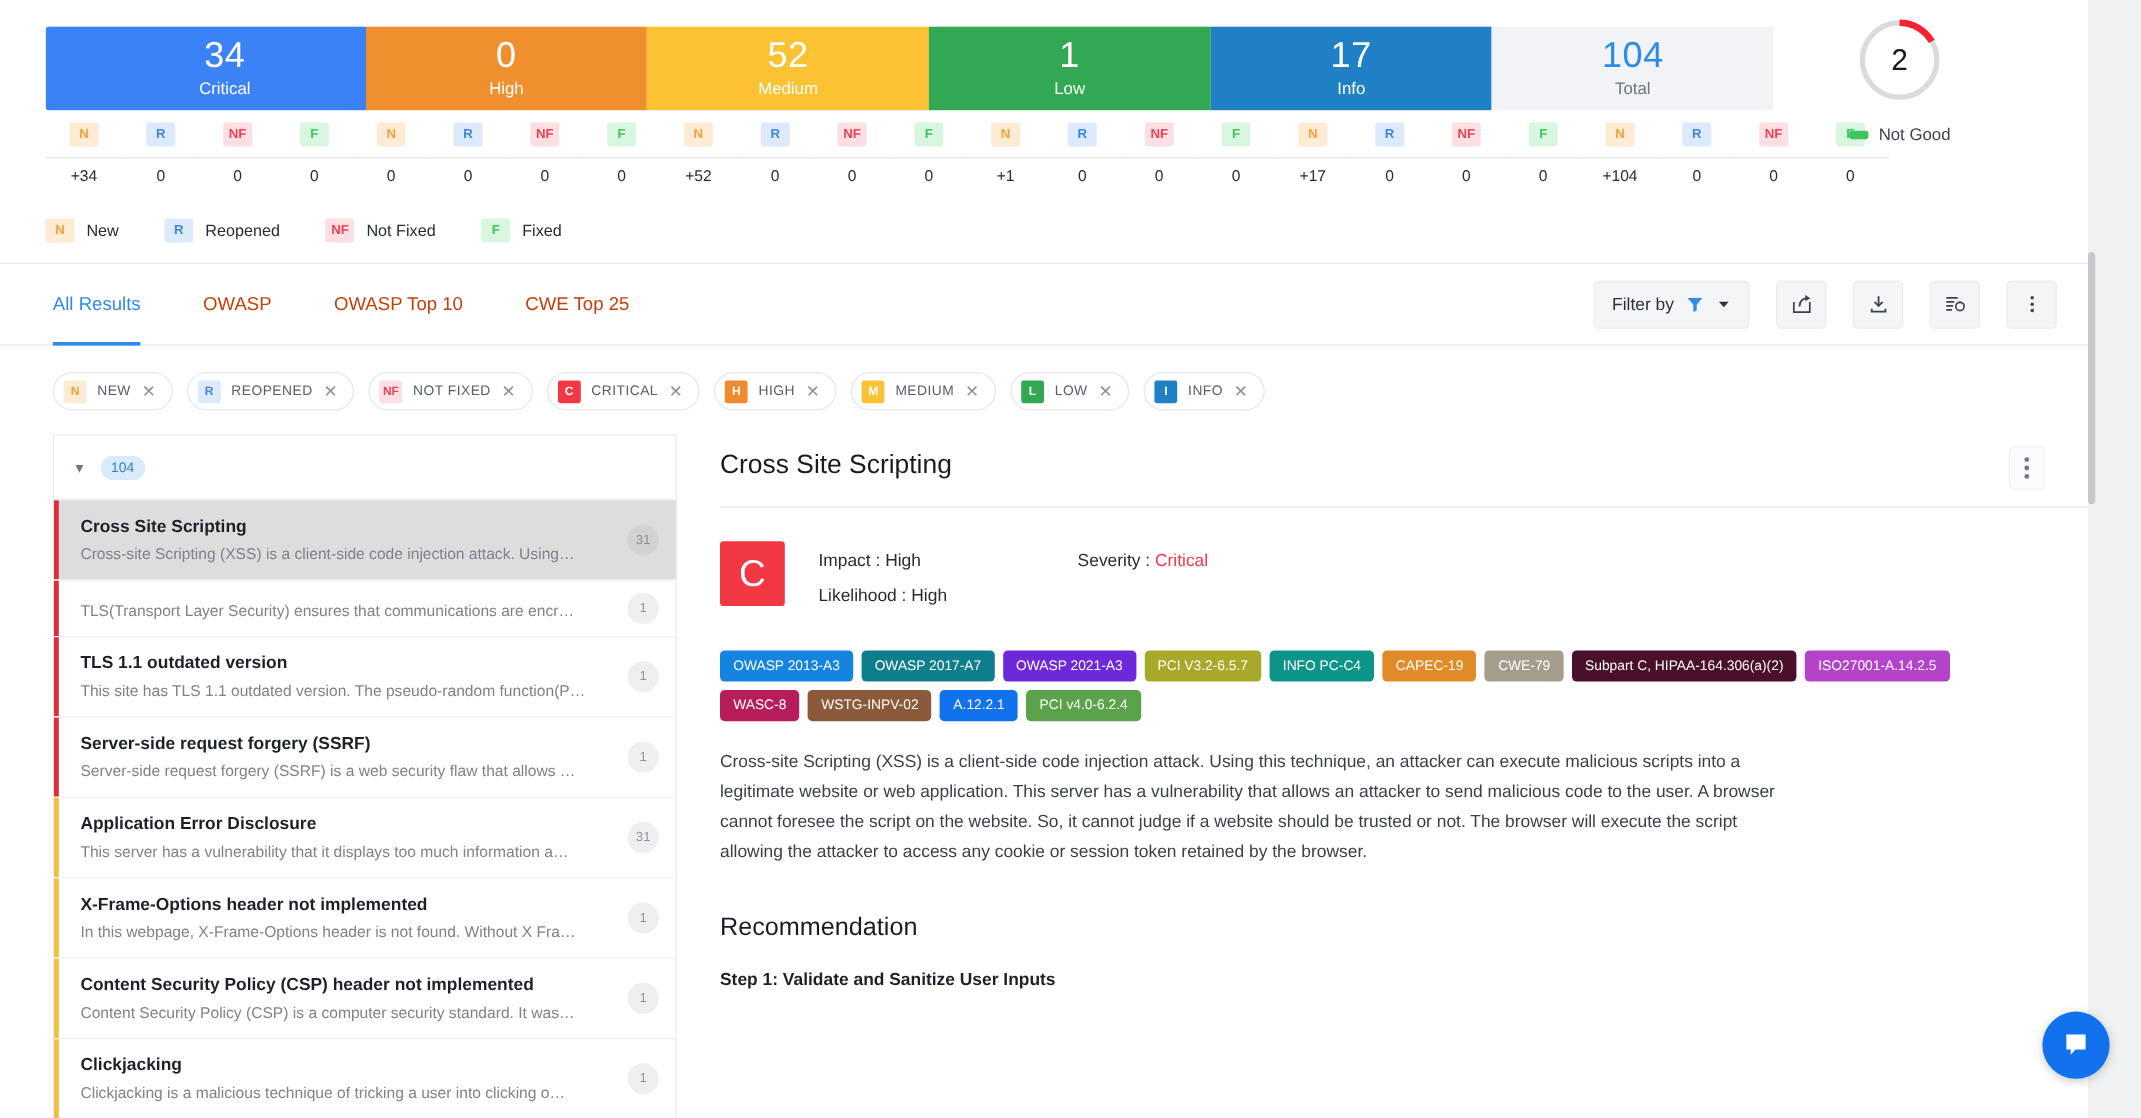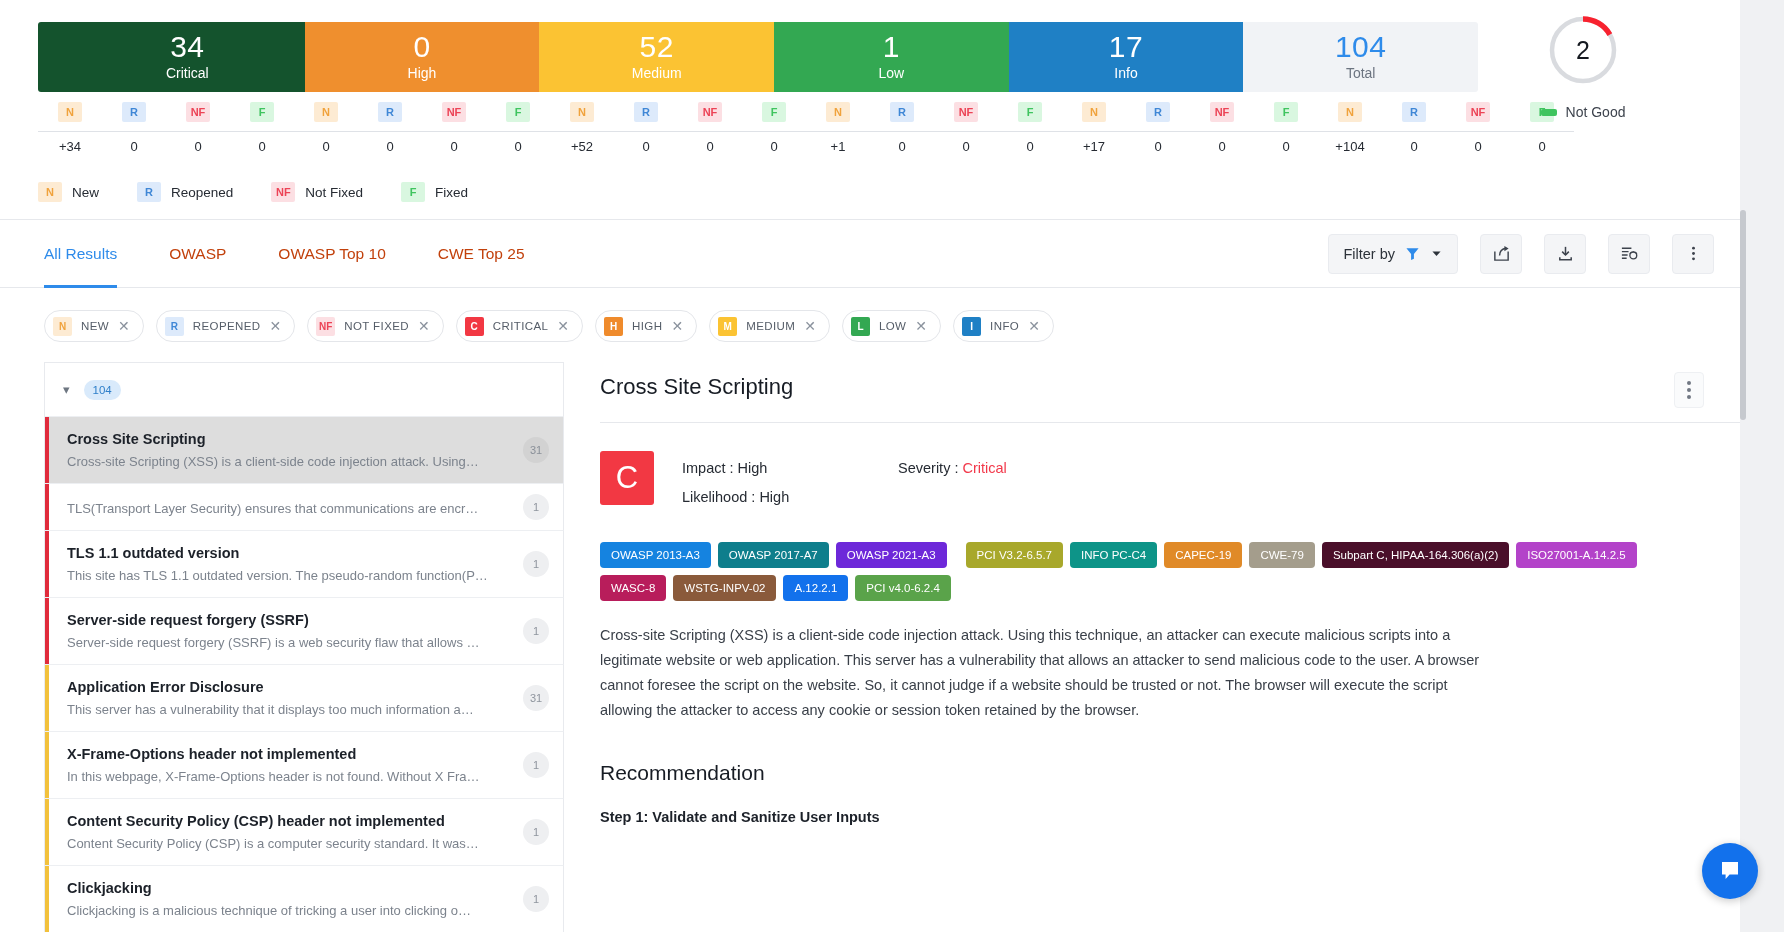--- a/index.html
+++ b/index.html
@@ -273,21 +273,21 @@
 </style>
 </head>
 <body>
 
 <div class="page">
   <div class="app">
 
     <div class="summary-panel">
 
       <div class="sev-strip" id="sev-strip">
-          <div class="sev-cell" style="background: #14532d; padding-left: 32px;">
+          <div class="sev-cell" style="background: #3b82f6; padding-left: 32px;">
             <div class="num">34</div>
             <div class="lbl">Critical</div>
           </div>
           <div class="sev-cell" style="background: rgb(239, 143, 46);">
             <div class="num">0</div>
             <div class="lbl">High</div>
           </div>
           <div class="sev-cell" style="background: rgb(251, 195, 51);">
             <div class="num">52</div>
             <div class="lbl">Medium</div>
@@ -653,21 +653,21 @@
                 <span class="sev-critical">Critical</span>
               </div>
             </div>
           </div>
         </div>
 
         <div class="tags" id="tags-row">
             <span class="tag" style="background: rgb(21, 131, 224);">OWASP 2013-A3</span>
             <span class="tag" style="background: rgb(14, 126, 140);">OWASP 2017-A7</span>
             <span class="tag" style="background: #6d28d9;">OWASP 2021-A3</span>
-            <span class="tag" style="background: rgb(168, 168, 43); margin-left: 12px;">PCI V3.2-6.5.7</span>
+            <span class="tag" style="background: rgb(168, 168, 43);">PCI V3.2-6.5.7</span>
             <span class="tag" style="background: rgb(13, 148, 136);">INFO PC-C4</span>
             <span class="tag" style="background: rgb(224, 138, 40);">CAPEC-19</span>
             <span class="tag" style="background: rgb(164, 157, 140);">CWE-79</span>
             <span class="tag" style="background: rgb(74, 15, 42);">Subpart C, HIPAA-164.306(a)(2)</span>
             <span class="tag" style="background: rgb(179, 67, 201);">ISO27001-A.14.2.5</span>
             <span class="tag" style="background: rgb(184, 29, 91);">WASC-8</span>
             <span class="tag" style="background: rgb(138, 90, 59);">WSTG-INPV-02</span>
             <span class="tag" style="background: rgb(18, 113, 236);">A.12.2.1</span>
             <span class="tag" style="background: rgb(90, 163, 74);">PCI v4.0-6.2.4</span>
           </div>

